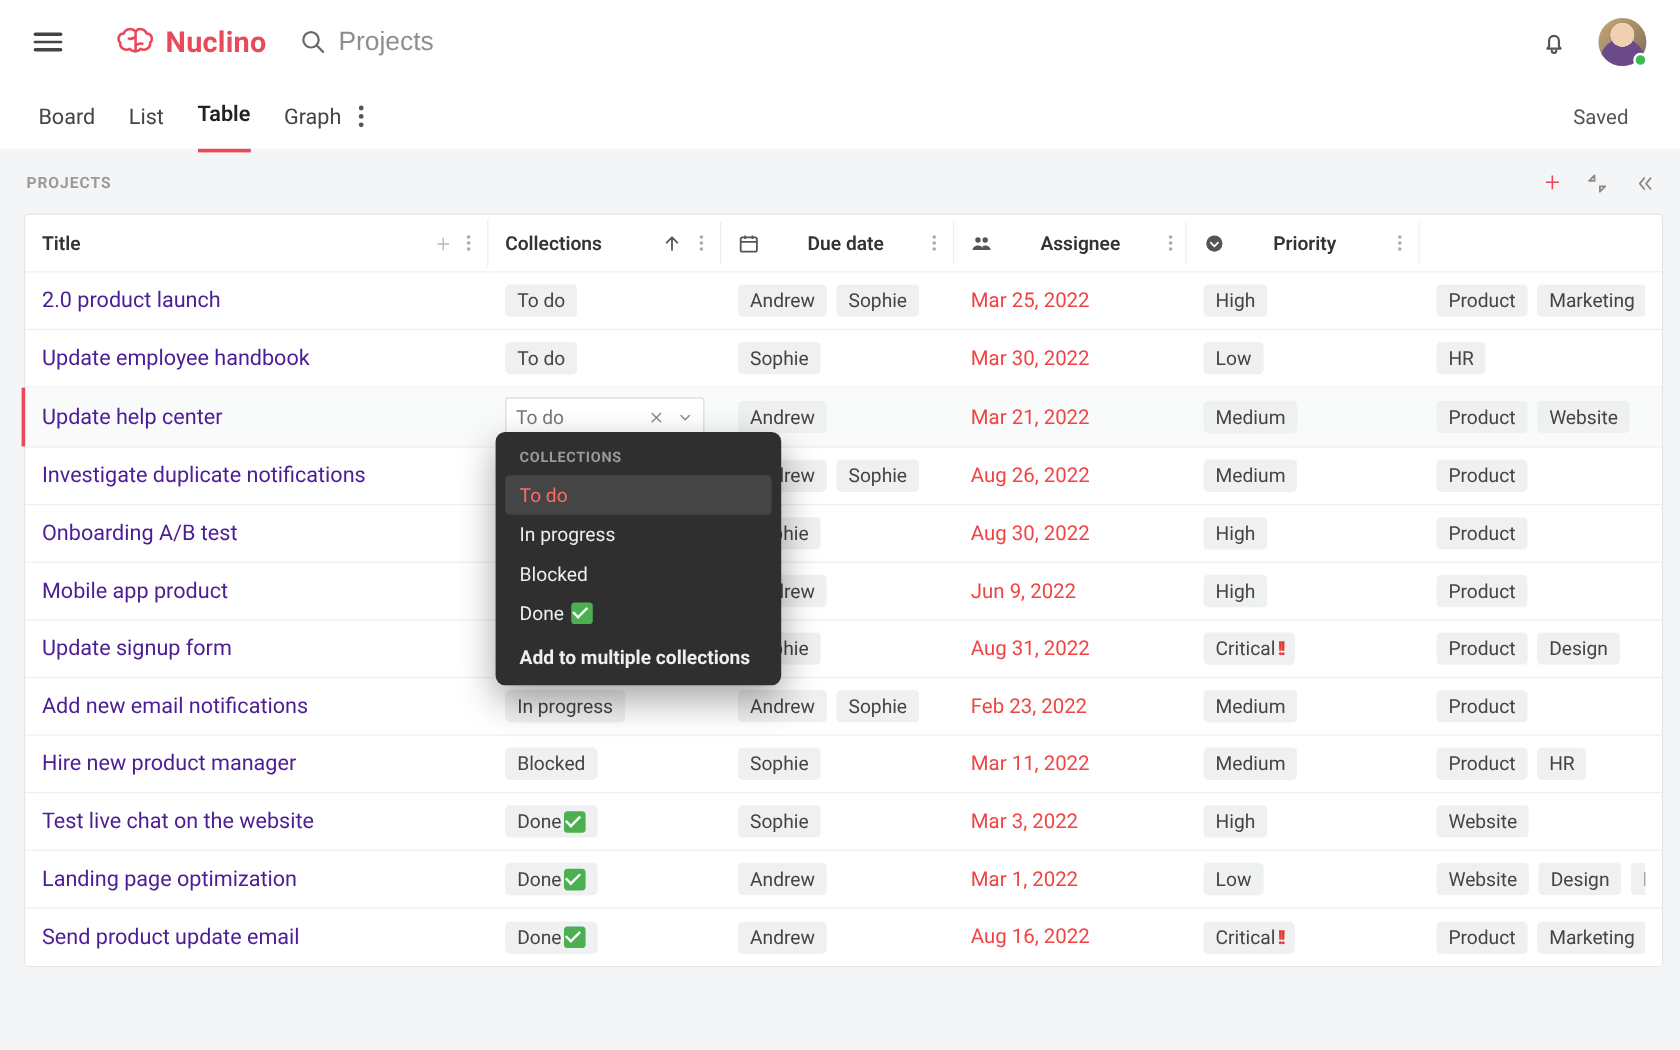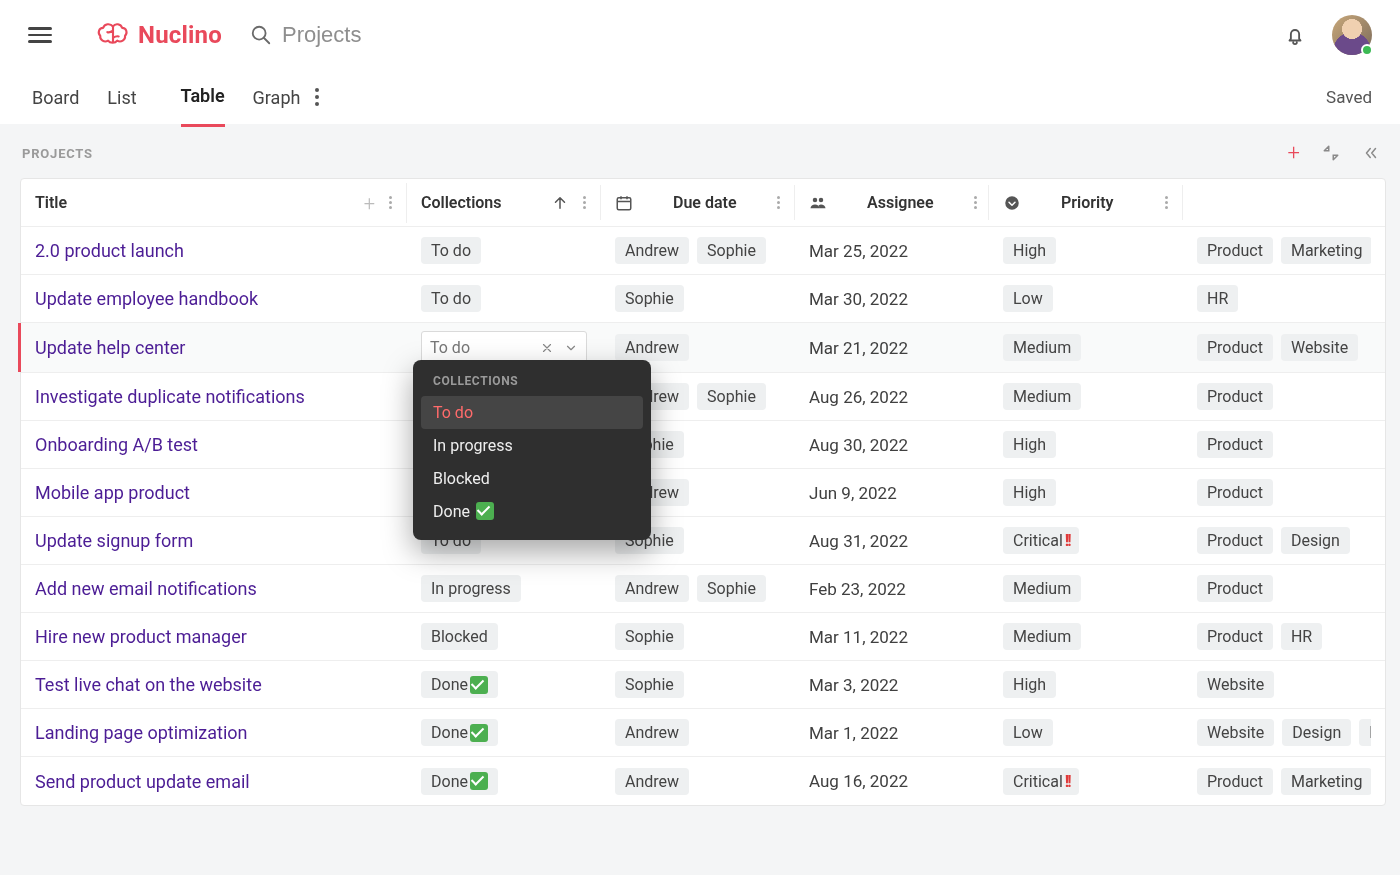--- a/index.html
+++ b/index.html
@@ -13,24 +13,24 @@
   .logo-text { font-size: 24px; font-weight: 700; color: #e9495b; letter-spacing: .2px; }
   .search { display:flex; align-items:center; gap: 10px; flex: 1; }
   .search-icon { width: 22px; height: 22px; color:#6a6a6a; }
   .search input { border:none; outline:none; font-size: 22px; color:#333; width: 300px; background:transparent; }
   .search input::placeholder { color:#8e8e8e; }
   .notif { width:22px; height:22px; color:#555; margin-right: 26px; cursor:pointer; }
   .avatar { width:40px; height:40px; border-radius:50%; background: linear-gradient(135deg,#c9a87a,#7a6a5a); position:relative; cursor:pointer; overflow:hidden; }
   .avatar::before { content:""; position:absolute; inset:0; background: radial-gradient(circle at 50% 35%, #f0d0b0 0 30%, transparent 31%), radial-gradient(circle at 50% 90%, #6b4a8a 0 45%, transparent 46%); }
   .avatar-status { position:absolute; right:-1px; bottom:-1px; width:12px; height:12px; border-radius:50%; background:#3cba54; border:2px solid #fff; }
   
-  .viewbar { display:flex; align-items:center; padding: 18px 28px 0 32px; height: 54px; }
+  .viewbar { display:flex; padding: 18px 43px 0 32px; height: 54px; }
   .views { display:flex; gap: 28px; align-items:center; }
   .view-tab { font-size: 18px; color:#444; padding-bottom: 18px; cursor:pointer; }
-  .view-tab.active { font-weight:600; color:#222; border-bottom: 3px solid #e9495b; margin-left: 16px; }
+  .view-tab.active { font-weight:600; color:#222; border-bottom: 3px solid #e9495b; }
   .kebab { width: 18px; display:flex; flex-direction:column; gap:3px; align-items:center; cursor:pointer; margin-left: 8px; padding-bottom:18px; }
   .kebab span { width:4px; height:4px; border-radius:50%; background:#555; }
   .spacer { flex:1; }
   .saved { font-size: 17px; color:#555; padding-bottom:18px; }
   
   .content { background:#f4f5f6; padding: 18px 14px 40px 20px; height: calc(100% - 124px); }
   .section-header { display:flex; align-items:center; padding: 0 6px 14px 2px; }
   .section-title { font-size:13px; font-weight:700; letter-spacing:.8px; color:#9a9a9a; flex:1; }
   .section-actions { display:flex; gap:22px; align-items:center; color:#8a8a8a; }
   .plus-red { color:#e9495b; font-size:22px; font-weight:300; cursor:pointer; line-height:1; }
@@ -51,21 +51,21 @@
   .row.header .c-tag { border-right:none; }
   .header-right { margin-left:auto; display:flex; gap:14px; align-items:center; color:#999; }
   .sort-arrow { color:#9a9a9a; }
   .col-menu { cursor:pointer; color:#aaa; }
   .col-menu span { display:block; width:3px; height:3px; border-radius:50%; background:#aaa; margin:2px 0; }
   .add-col { color:#bbb; font-size:20px; font-weight:300; cursor:pointer; }
   .hicon { width:18px; height:18px; color:#555; flex-shrink:0; }
   .title-text { font-size:18px; color:#4c1d95; }
   .chip { display:inline-flex; align-items:center; background:#eef0f1; color:#444; border-radius:4px; padding:4px 10px; font-size:16px; white-space:nowrap; }
   .chips { display:flex; gap:8px; flex-wrap:nowrap; overflow:hidden; }
-  .date-text, .plain { font-size:17px; color:#404040; }
+  .date-text, .plain { font-size:17px; color:#ef4444; }
   .row.selected { background:#f9fafa; }
   .row.selected::before { content:""; position:absolute; left:-3px; top:0; bottom:0; width:3px; background:#e9495b; }
   
   .coll-edit { background:#fff; border:1px solid #dadada; border-radius:3px; padding:6px 8px; display:flex; align-items:center; gap:10px; width:170px; color:#777; }
   .coll-edit .placeholder { flex:1; font-size:16px; }
   .mini-icon { width:14px; height:14px; color:#888; cursor:pointer; }
   
   .dropdown { position:absolute; left:413px; top:360px; width:238px; background:#2f2f2f; color:#eee; border-radius:8px; padding:14px 8px 12px 8px; box-shadow:0 12px 30px rgba(0,0,0,.35); z-index:50; }
   .dd-title { font-size:12px; font-weight:700; letter-spacing:.6px; color:#9a9a9a; padding:0 12px 8px; }
   .dd-item { padding:7px 12px; font-size:16px; border-radius:4px; cursor:pointer; }
@@ -518,13 +518,14 @@
 </div>
 
 <div class="dropdown">
   <div class="dd-title">COLLECTIONS</div>
   <div id="dd-items">
       <div class="dd-item active">To do </div>
       <div class="dd-item">In progress </div>
       <div class="dd-item">Blocked </div>
       <div class="dd-item">Done <span class="check"></span></div>
     </div>
+  <div class="dd-multi">Add to multiple collections</div>
 </div>
 
 </body></html>

